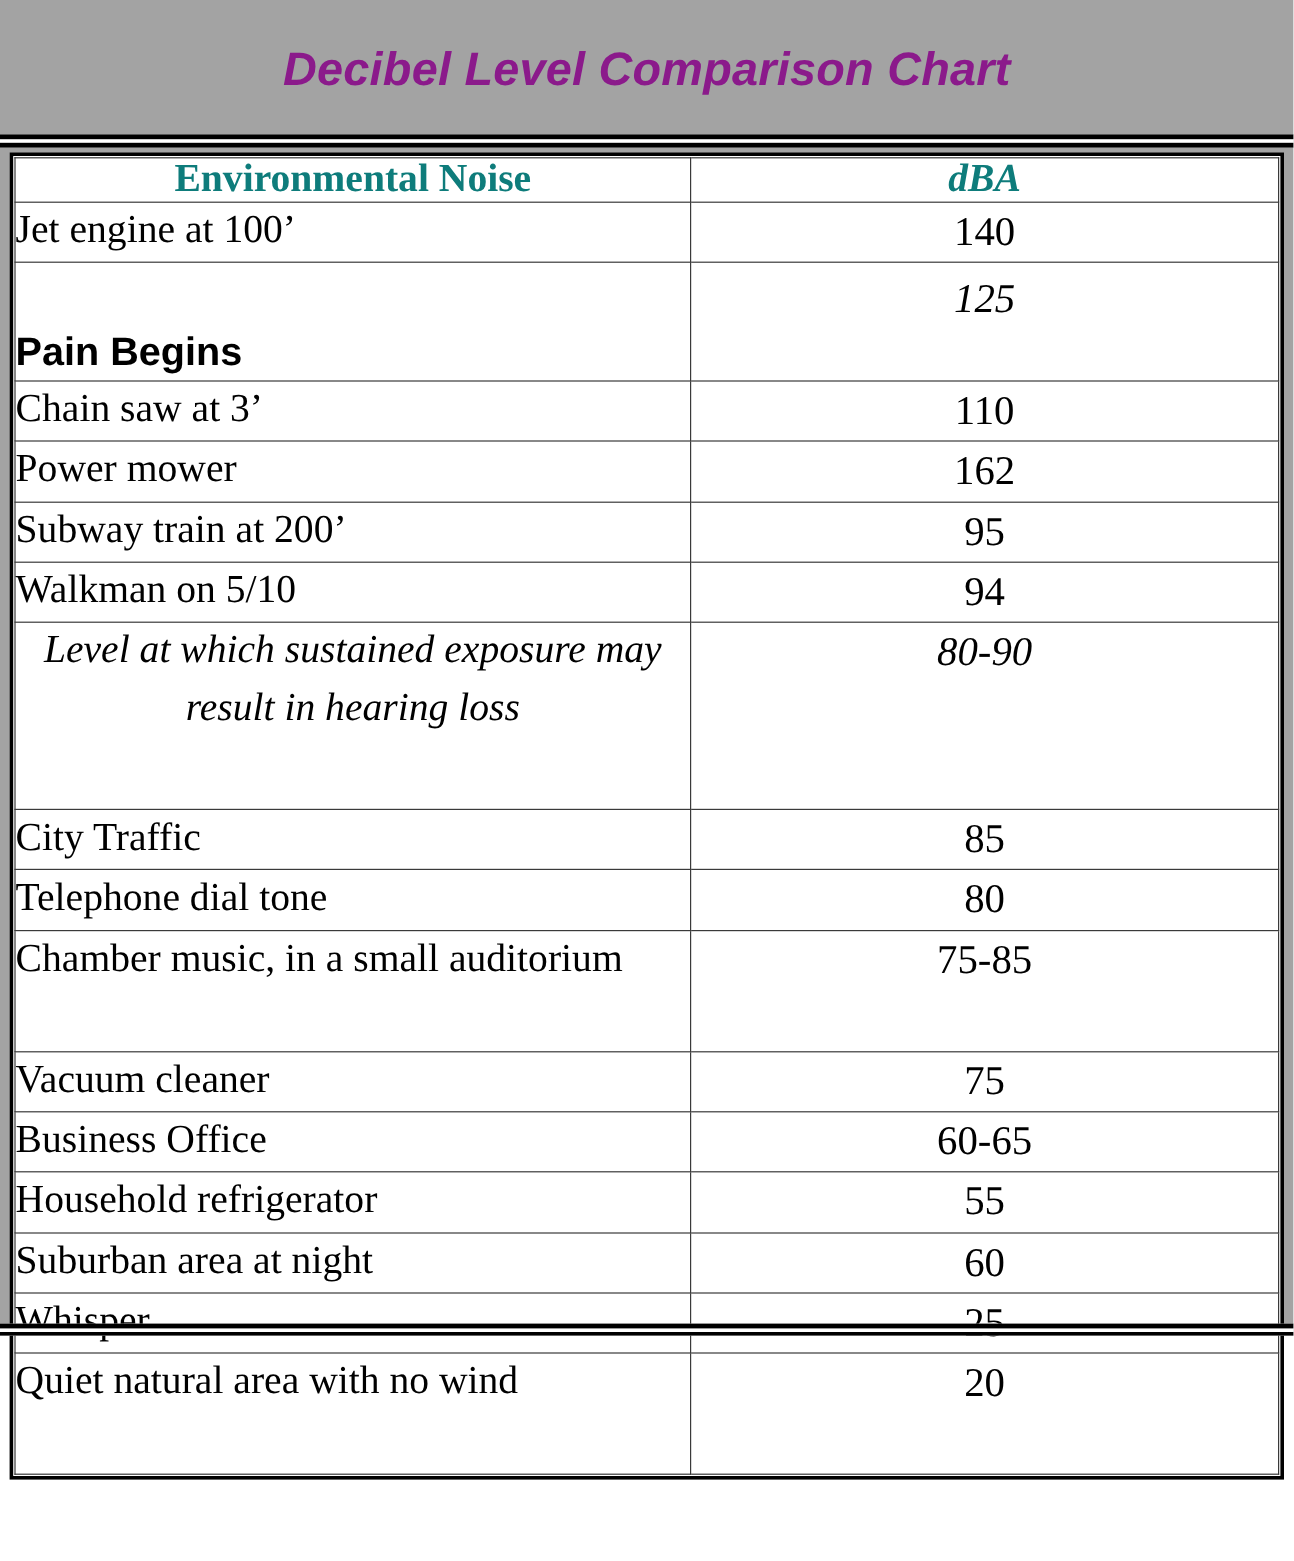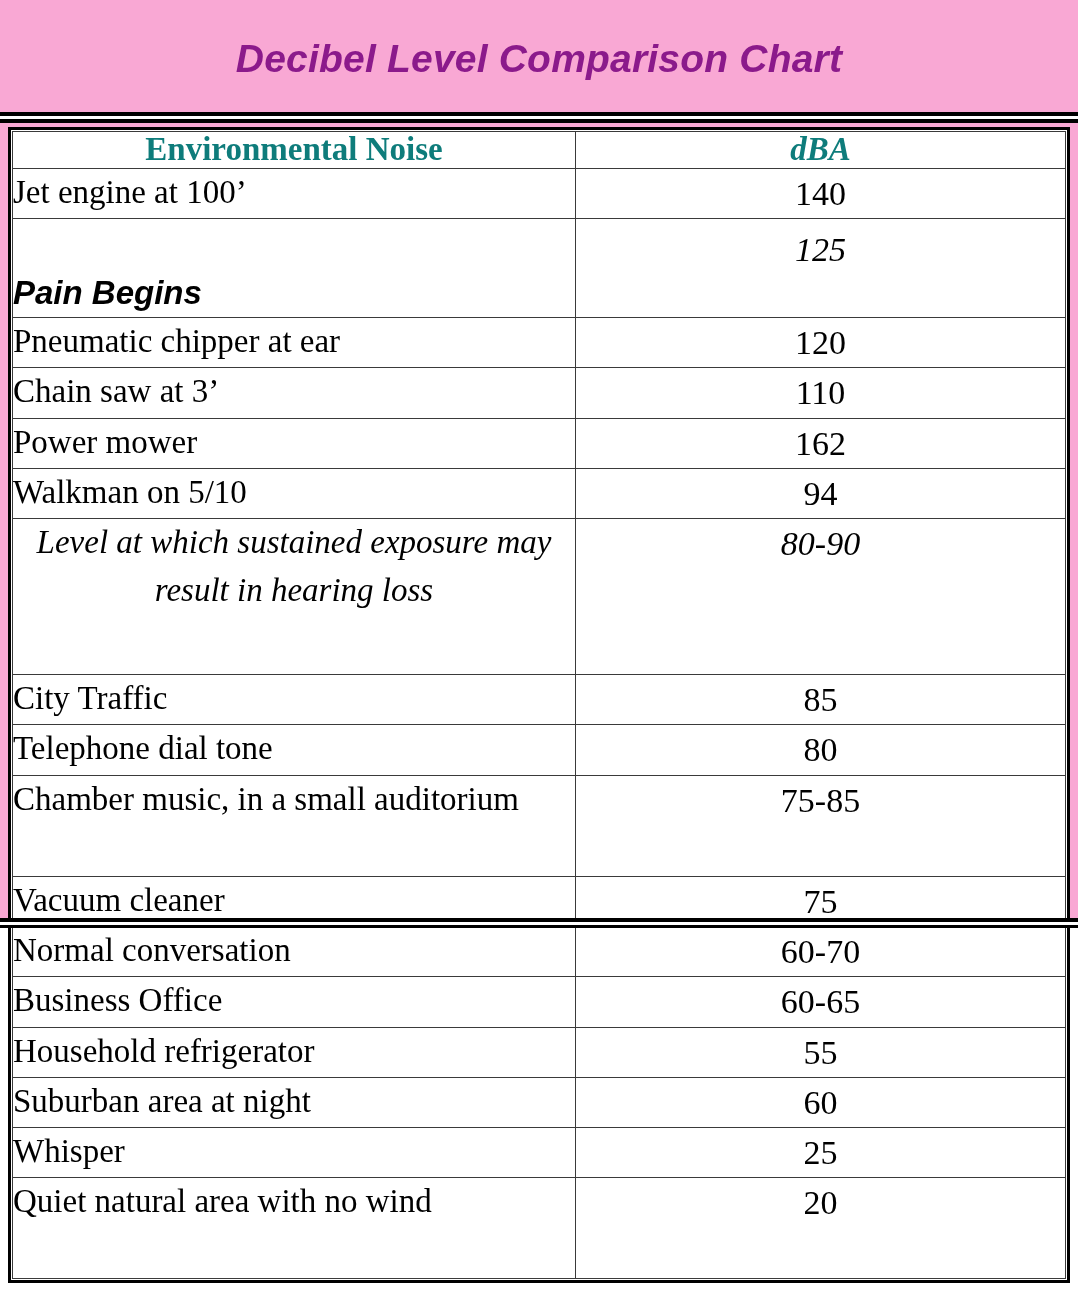--- a/index.html
+++ b/index.html
@@ -11,22 +11,22 @@
     width: 1078px;
     height: 1301px;
     font-family: "Liberation Serif", serif;
     color: #000000;
     overflow: hidden;
   }
 
   .page {
     position: relative;
     width: 1078px;
-    height: 928px;
-    background: #f9a8d4;
+    height: 1113px;
+    background: #a3a3a3;
   }
 
   
   .title-wrap {
     height: 112px;
     display: flex;
     align-items: center;
     justify-content: center;
   }
   .chart-title {
@@ -121,21 +121,21 @@
   
   .st-italic   { font-style: italic; }
   .st-bold-sans {
     font-family: "Liberation Sans", sans-serif;
     font-weight: bold;
     font-style: normal;
     font-size: 35px;
   }
 
   
-  tr.row-pain td.noise { vertical-align: bottom; padding-bottom: 0; font-style: italic; }
+  tr.row-pain td.noise { vertical-align: bottom; padding-bottom: 0; }
   tr.row-pain td.dba   { vertical-align: top; padding-top: 6px; }
   tr.row-pain td { height: 92px; }
 
   
   tr.row-tall3 td { height: 155px; text-align: center; }
   tr.row-tall2 td { height: 100px; }
 </style>
 </head>
 <body>
 
@@ -162,30 +162,30 @@
       <tbody id="table-body">
           <tr>
             <td class="noise">Jet engine at 100’</td>
             <td class="dba">140</td>
           </tr>
           <tr class="row-pain">
             <td class="noise st-bold-sans">Pain Begins</td>
             <td class="dba st-italic">125</td>
           </tr>
           <tr>
-            <td class="noise">Pneumatic chipper at ear</td>
-            <td class="dba">120</td>
-          </tr>
-          <tr>
             <td class="noise">Chain saw at 3’</td>
             <td class="dba">110</td>
           </tr>
           <tr>
             <td class="noise">Power mower</td>
             <td class="dba">162</td>
+          </tr>
+          <tr>
+            <td class="noise">Subway train at 200’</td>
+            <td class="dba">95</td>
           </tr>
           <tr>
             <td class="noise">Walkman on 5/10</td>
             <td class="dba">94</td>
           </tr>
           <tr class="row-tall3">
             <td class="noise st-italic">Level at which sustained exposure may result in hearing loss</td>
             <td class="dba st-italic">80-90</td>
           </tr>
           <tr>
@@ -198,24 +198,20 @@
           </tr>
           <tr class="row-tall2">
             <td class="noise">Chamber music, in a small auditorium</td>
             <td class="dba">75-85</td>
           </tr>
           <tr>
             <td class="noise">Vacuum cleaner</td>
             <td class="dba">75</td>
           </tr>
           <tr>
-            <td class="noise">Normal conversation</td>
-            <td class="dba">60-70</td>
-          </tr>
-          <tr>
             <td class="noise">Business Office</td>
             <td class="dba">60-65</td>
           </tr>
           <tr>
             <td class="noise">Household refrigerator</td>
             <td class="dba">55</td>
           </tr>
           <tr>
             <td class="noise">Suburban area at night</td>
             <td class="dba">60</td>

